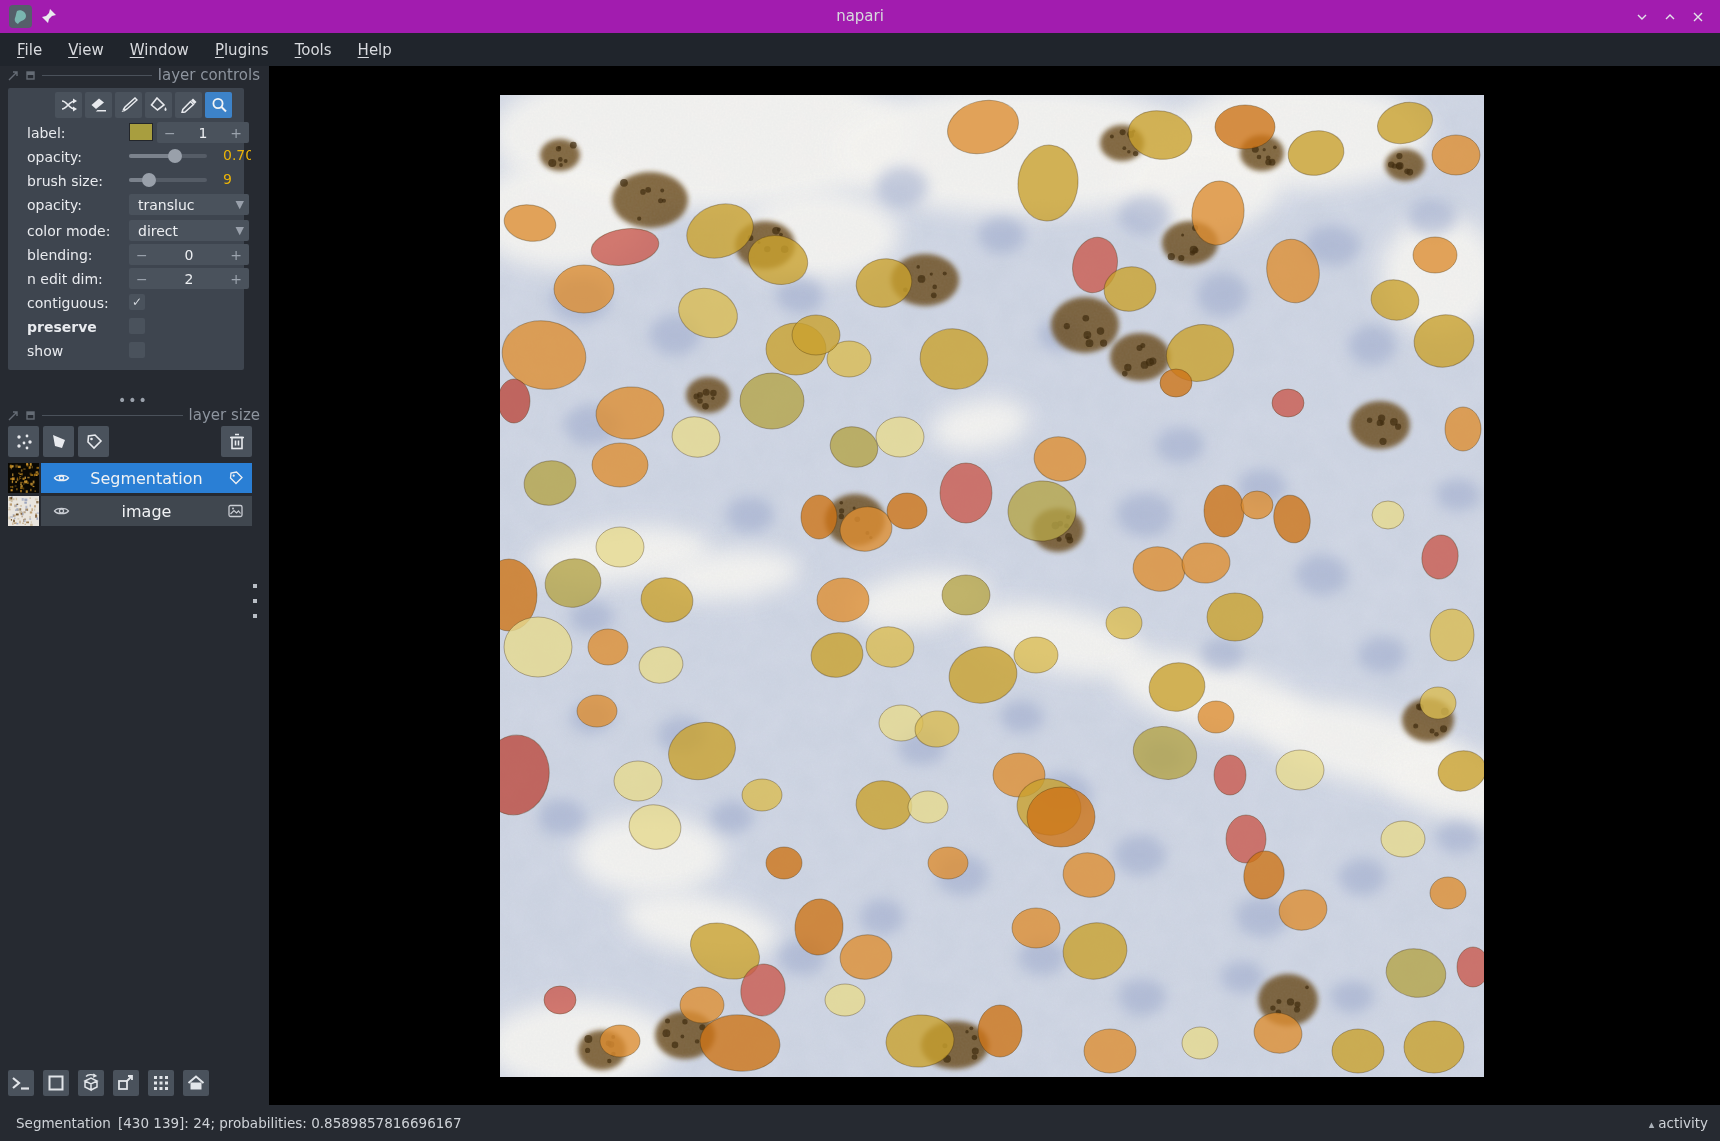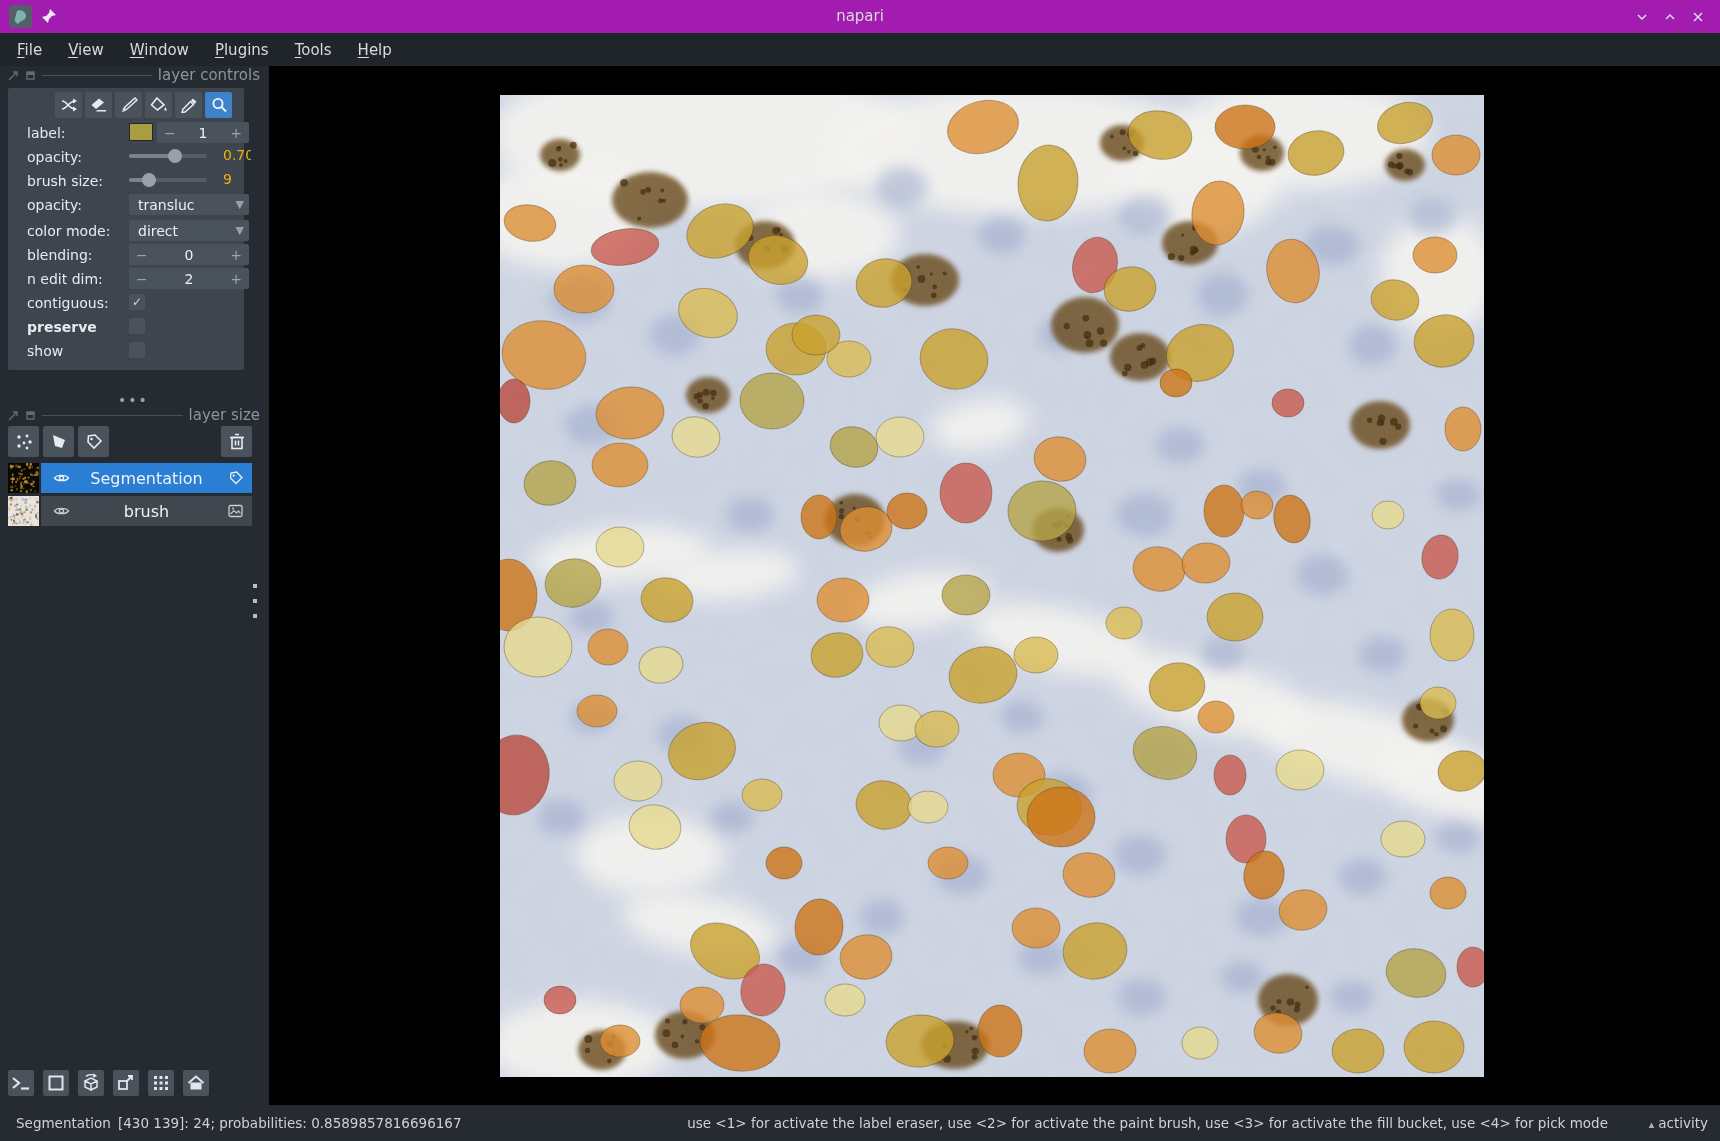--- a/index.html
+++ b/index.html
@@ -471,21 +471,21 @@
         <rect x="14.2" y="16.6" width="1.2" height="2.6" fill="#9aa3bd" opacity="0.96"></rect>
         <rect x="3.4" y="1.6" width="1.1" height="1.7" fill="#6b4a20" opacity="0.61"></rect>
         <rect x="28.7" y="16.3" width="2.7" height="1.7" fill="#9aa3bd" opacity="0.52"></rect>
         <rect x="21.3" y="22.4" width="1.8" height="1.4" fill="#9aa3bd" opacity="0.75"></rect>
         <rect x="4.0" y="2.3" width="2.5" height="1.9" fill="#c9b99a" opacity="0.90"></rect>
         <rect x="14.3" y="26.6" width="1.4" height="1.3" fill="#b99a6e" opacity="0.84"></rect>
         <rect x="6.0" y="21.6" width="1.5" height="1.3" fill="#9aa3bd" opacity="0.80"></rect>
         <rect x="16.1" y="5.7" width="2.8" height="2.0" fill="#9aa3bd" opacity="0.52"></rect>
       </svg>
     <div class="layer-body">
-      <div class="layer-name">brush</div>
+      <div class="layer-name">image</div>
       <svg class="layer-eye" viewBox="0 0 17 16">
         <path d="M1.5 8 C4 4.5 13 4.5 15.5 8 C13 11.5 4 11.5 1.5 8 Z" fill="none" stroke="#c9cdd3" stroke-width="1.3"></path>
           <circle cx="8.5" cy="8" r="2" fill="none" stroke="#c9cdd3" stroke-width="1.3"></circle>
       </svg>
       <svg class="layer-type" viewBox="0 0 17 16">
         <rect x="2" y="2.5" width="13" height="11" rx="1.5" fill="none" stroke="#c9cdd3" stroke-width="1.3"></rect>
           <path d="M3.5 11 L7 7.5 L9.5 10 L11.5 8 L13.5 10.5" fill="none" stroke="#c9cdd3" stroke-width="1.2"></path>
           <circle cx="6" cy="5.5" r="1" fill="#c9cdd3"></circle>
       </svg>
     </div>
@@ -899,15 +899,14 @@
           <ellipse cx="120" cy="946" rx="20" ry="16" transform="rotate(0 120 946)" fill="#dd8f33" fill-opacity="0.8"></ellipse>
           <ellipse cx="60" cy="905" rx="16" ry="14" transform="rotate(0 60 905)" fill="#c95a4f" fill-opacity="0.8"></ellipse>
           <ellipse cx="345" cy="905" rx="20" ry="16" transform="rotate(0 345 905)" fill="#e6d98f" fill-opacity="0.8"></ellipse>
         </g>
       </svg></div>
 </div>
 
 <div id="statusbar" class="abs">
   <span id="status-layer">Segmentation</span>
   <span id="status-coords">[430 139]: 24; probabilities: 0.8589857816696167</span>
-  <span id="status-hint">use &lt;1&gt; for activate the label eraser, use &lt;2&gt; for activate the paint brush, use &lt;3&gt; for activate the fill bucket, use &lt;4&gt; for pick mode</span>
   <span id="status-activity"><span class="tri">▴</span><span>activity</span></span>
 </div>
 
 </body></html>

